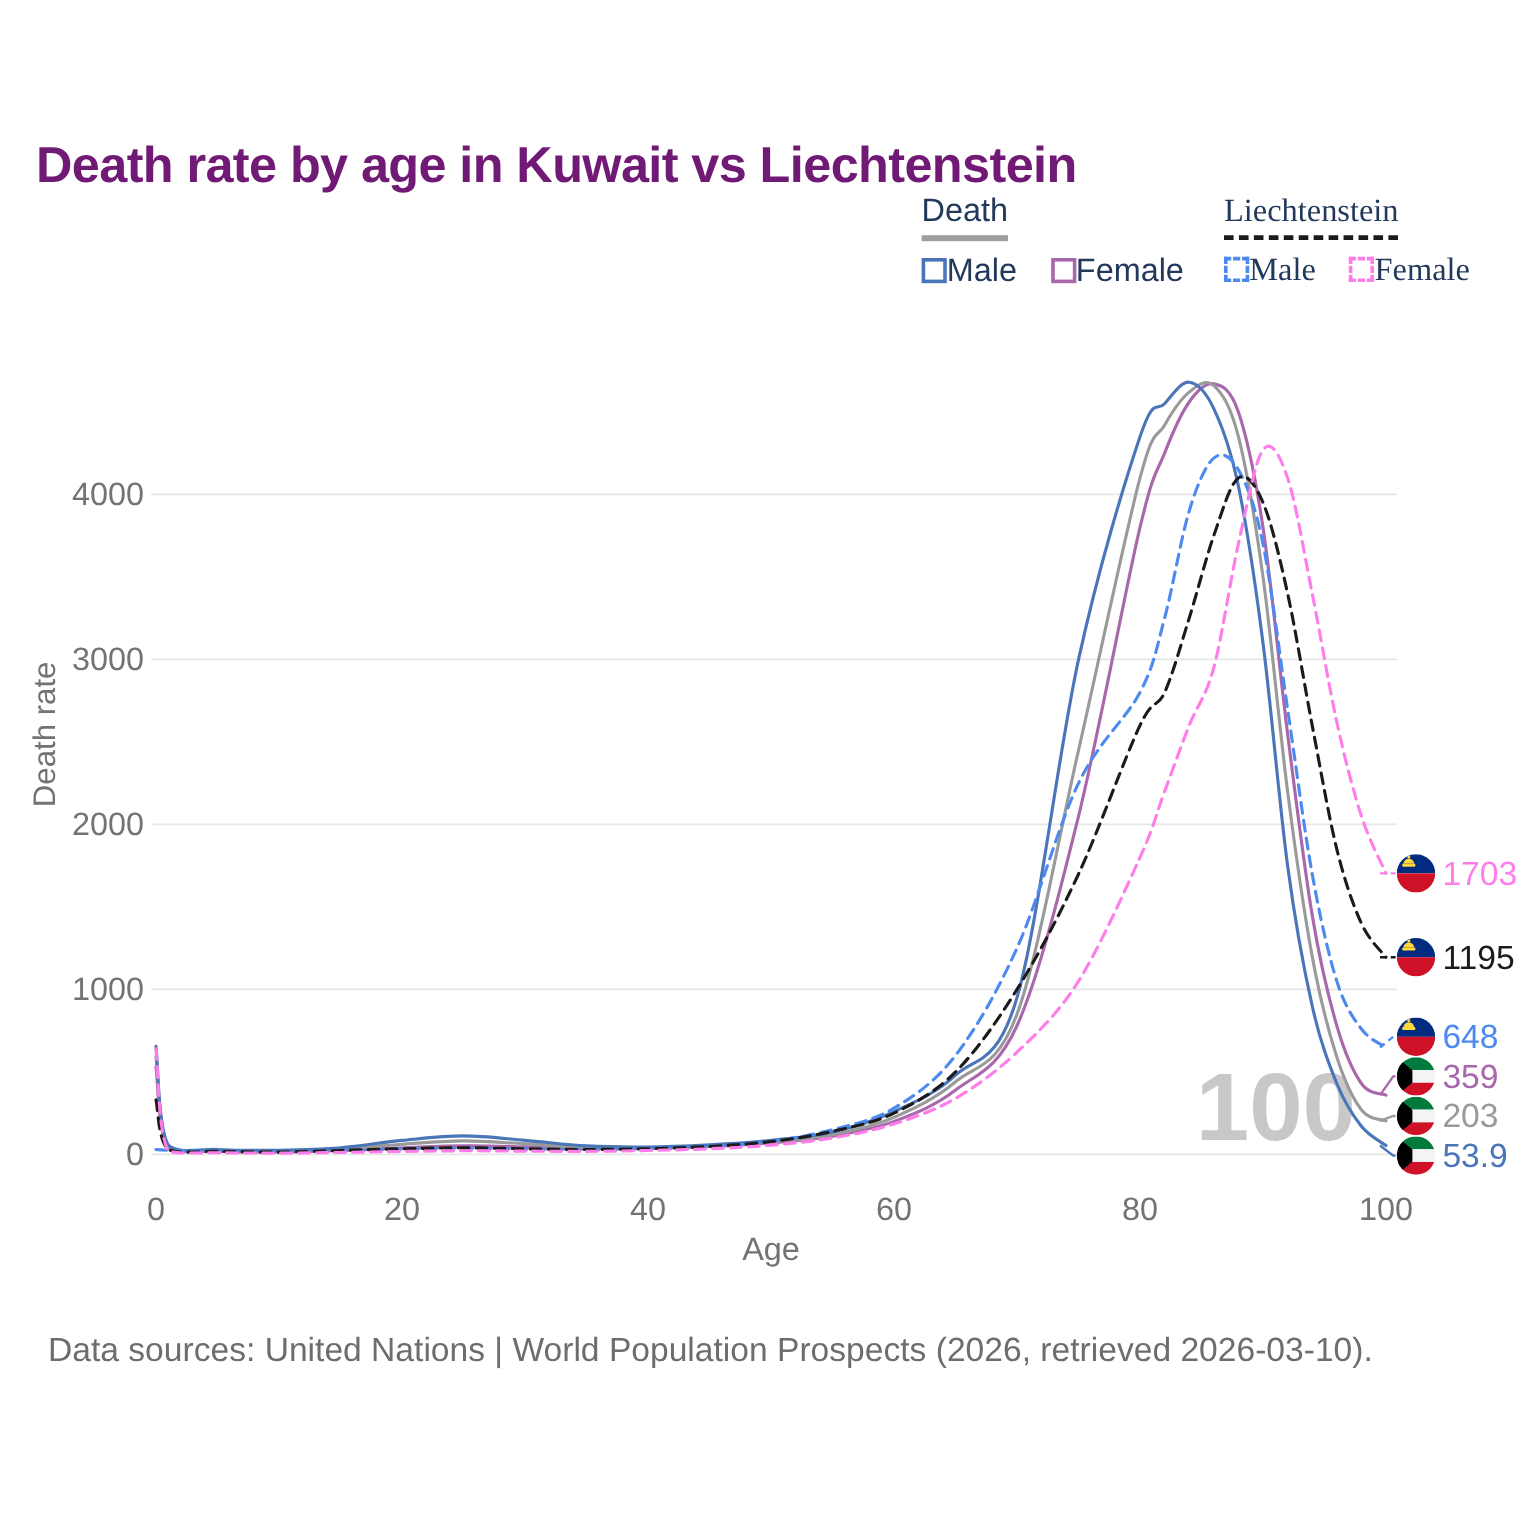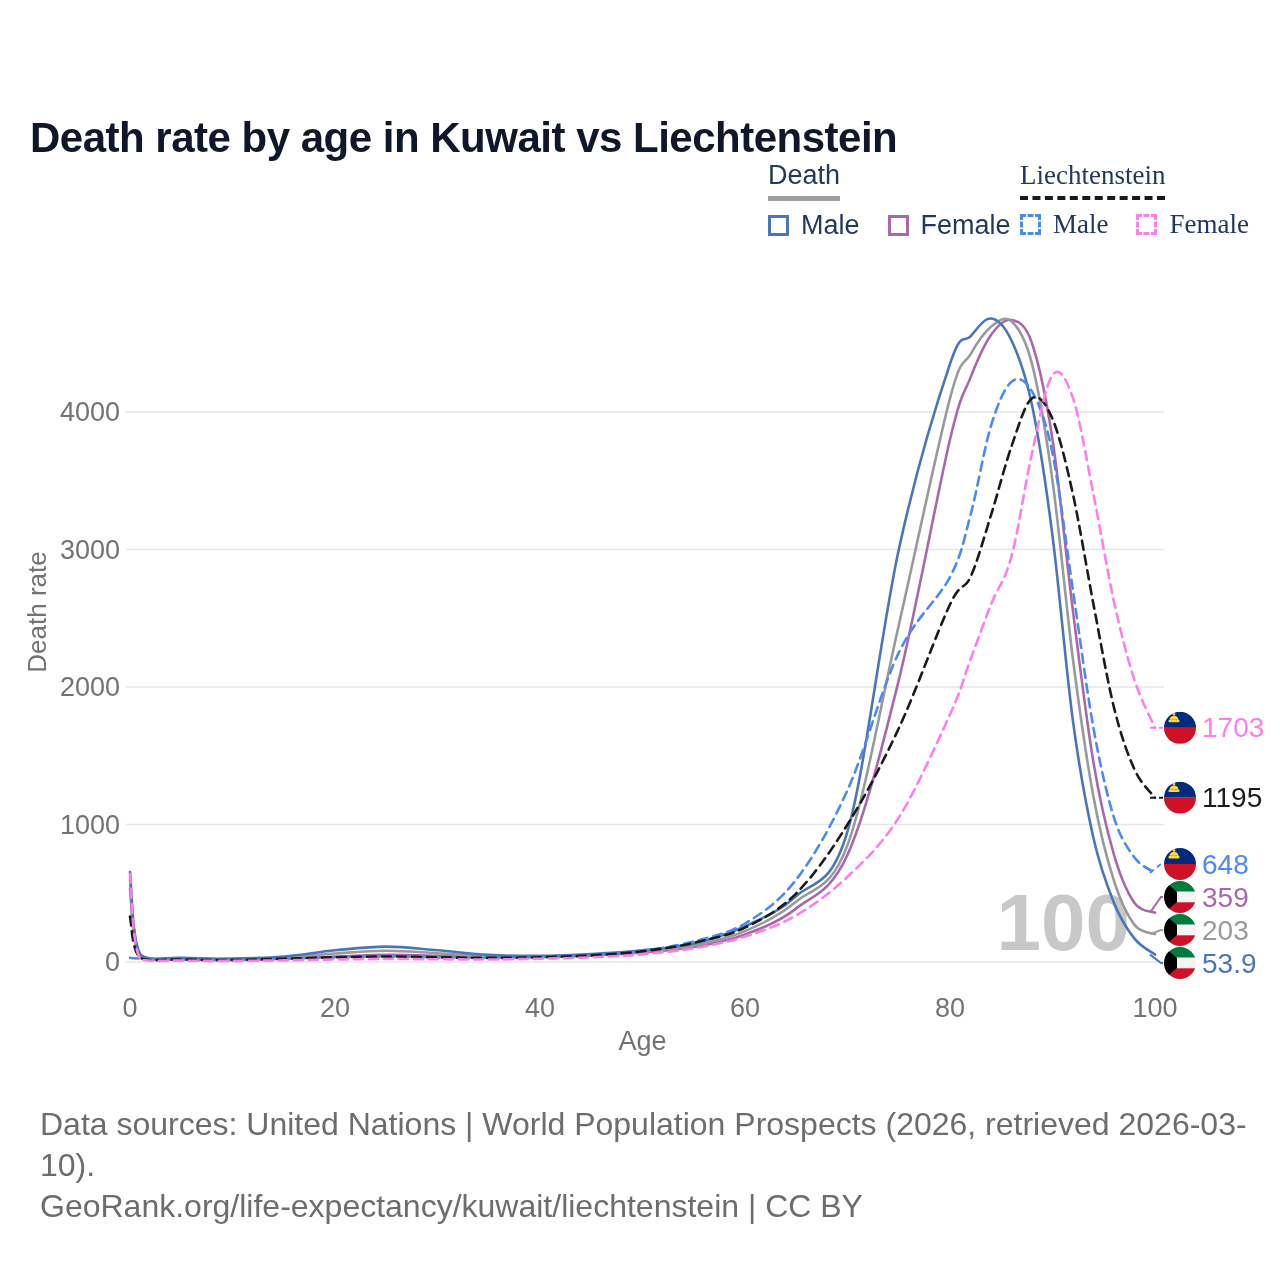--- a/index.html
+++ b/index.html
@@ -1,35 +1,35 @@
 <!DOCTYPE html>
 <html><head>
 <meta charset="utf-8">
 <style>
   html,body{margin:0;padding:0;}
   body{width:1280px;height:1280px;background:#ffffff;position:relative;
        font-family:"Liberation Sans", sans-serif; overflow:hidden;}
   #stage{position:absolute;inset:0;width:1280px;height:1280px;}
   svg{position:absolute;left:0;top:0;}
   .title{position:absolute;left:30px;top:86px;font-size:42px;font-weight:700;
-         color:#0f172a;letter-spacing:-0.5px;}
+         color:#701a75;letter-spacing:-0.5px;}
   .legend-group{position:absolute;top:160px;}
   .legend-group .hdr{display:inline-block;font-size:27px;color:#23395c;
          padding-bottom:5px;}
   .hdr-solid{border-bottom:5px solid #9e9e9e;}
   .hdr-dashed{border-bottom:4px dashed #1a1a1a;}
   .legend-row{display:flex;gap:28px;margin-top:9px;align-items:center;}
-  .legend-item{display:flex;align-items:center;gap:12px;cursor:pointer;}
+  .legend-item{display:flex;align-items:center;gap:0;cursor:pointer;}
   .swatch{width:21px;height:21px;background:#fff;box-sizing:border-box;}
   .sw-kw-m{border:3px solid #4a76b9;}
   .sw-kw-f{border:3px solid #a868ab;}
   .sw-li-m{border:3px dashed #4d8af0;}
   .sw-li-f{border:3px dashed #ff7de9;}
   .legend-item span.lbl{font-size:27px;color:#23395c;}
-  .footer{position:absolute;left:40px;top:1104px;font-size:32px;color:#6d6d6d;
+  .footer{position:absolute;left:40px;top:1104px;font-size:28px;color:#6d6d6d;
           line-height:41px;}
 </style>
 </head>
 <body>
 
 <div id="stage">
 
   <svg id="plot" width="1280" height="1280" viewBox="0 0 1280 1280">
       <line x1="126" x2="1164" y1="962" y2="962" stroke="#e6e6e6" stroke-width="1.6"></line>
       <text x="120" y="971" text-anchor="end" font-size="27" fill="#737373">0</text>
@@ -154,16 +154,15 @@
       </div>
       <div class="legend-item">
         <span class="swatch sw-li-f"></span>
         <span class="lbl">Female</span>
       </div>
     </div>
   </div>
 
   <div class="footer">
     <div>Data sources: United Nations | World Population Prospects (2026, retrieved 2026-03-10).</div>
-    <div>GeoRank.org/life-expectancy/kuwait/liechtenstein | CC BY</div>
   </div>
 
 </div>
 
 </body></html>

